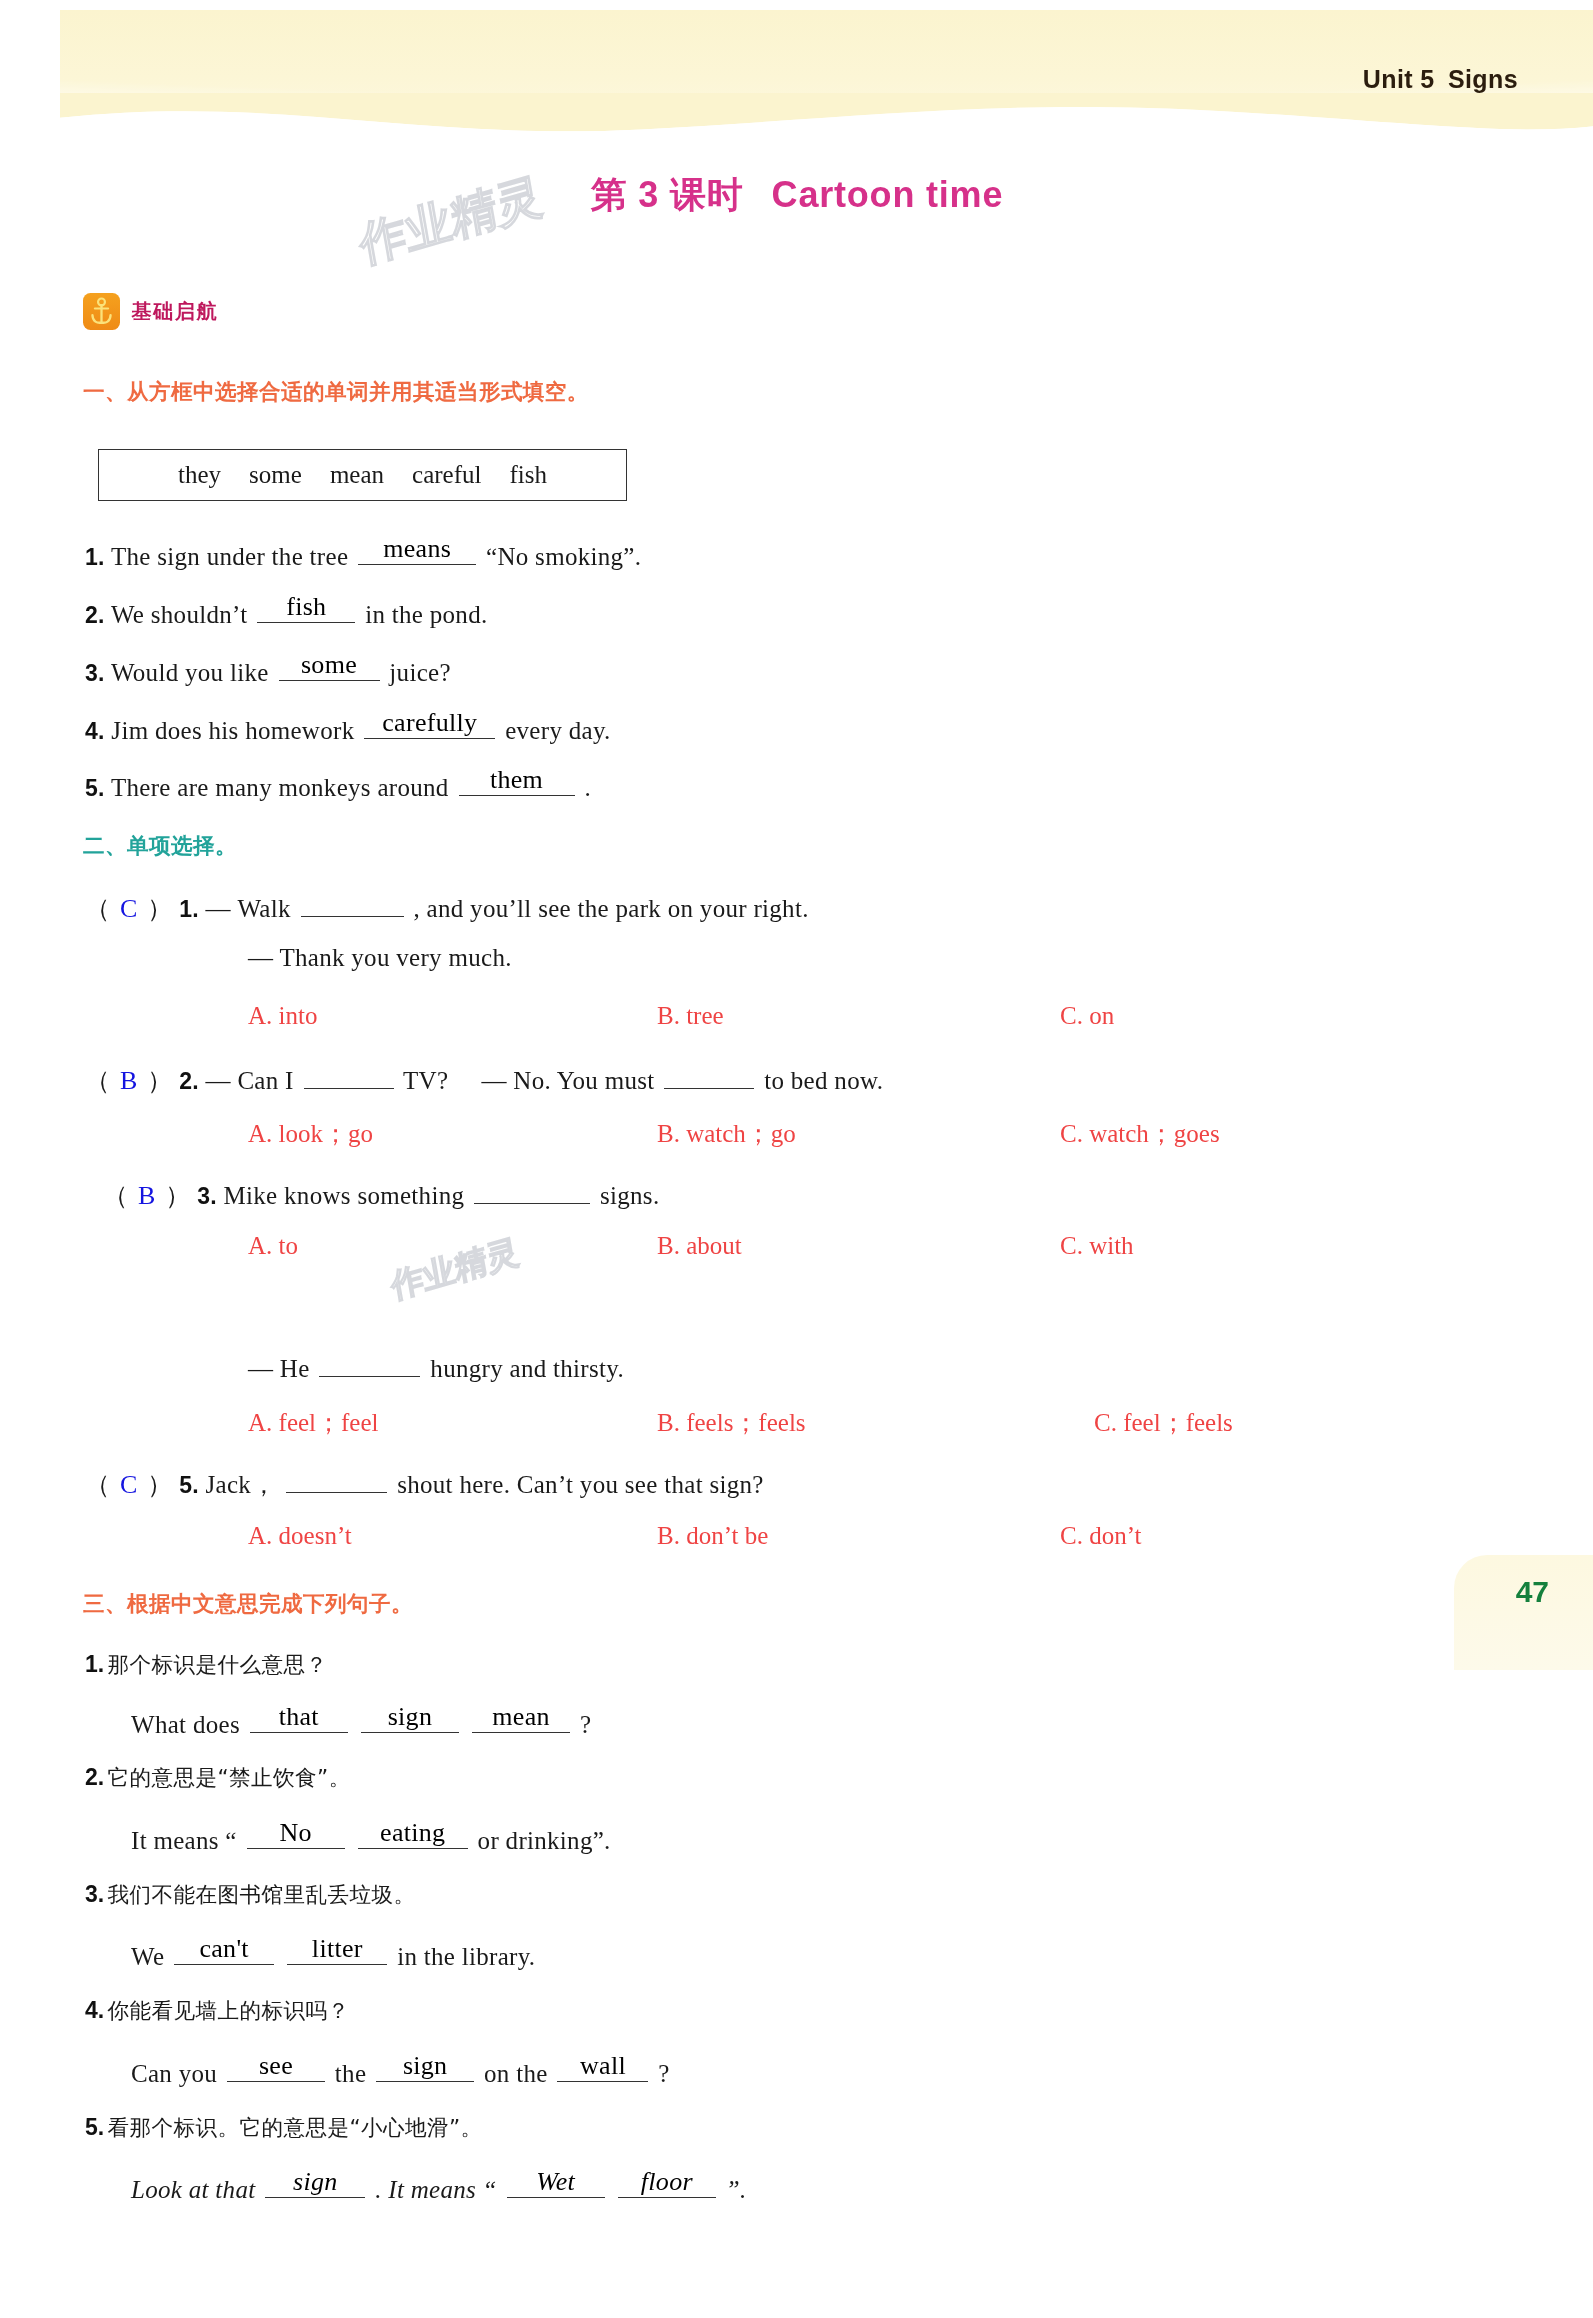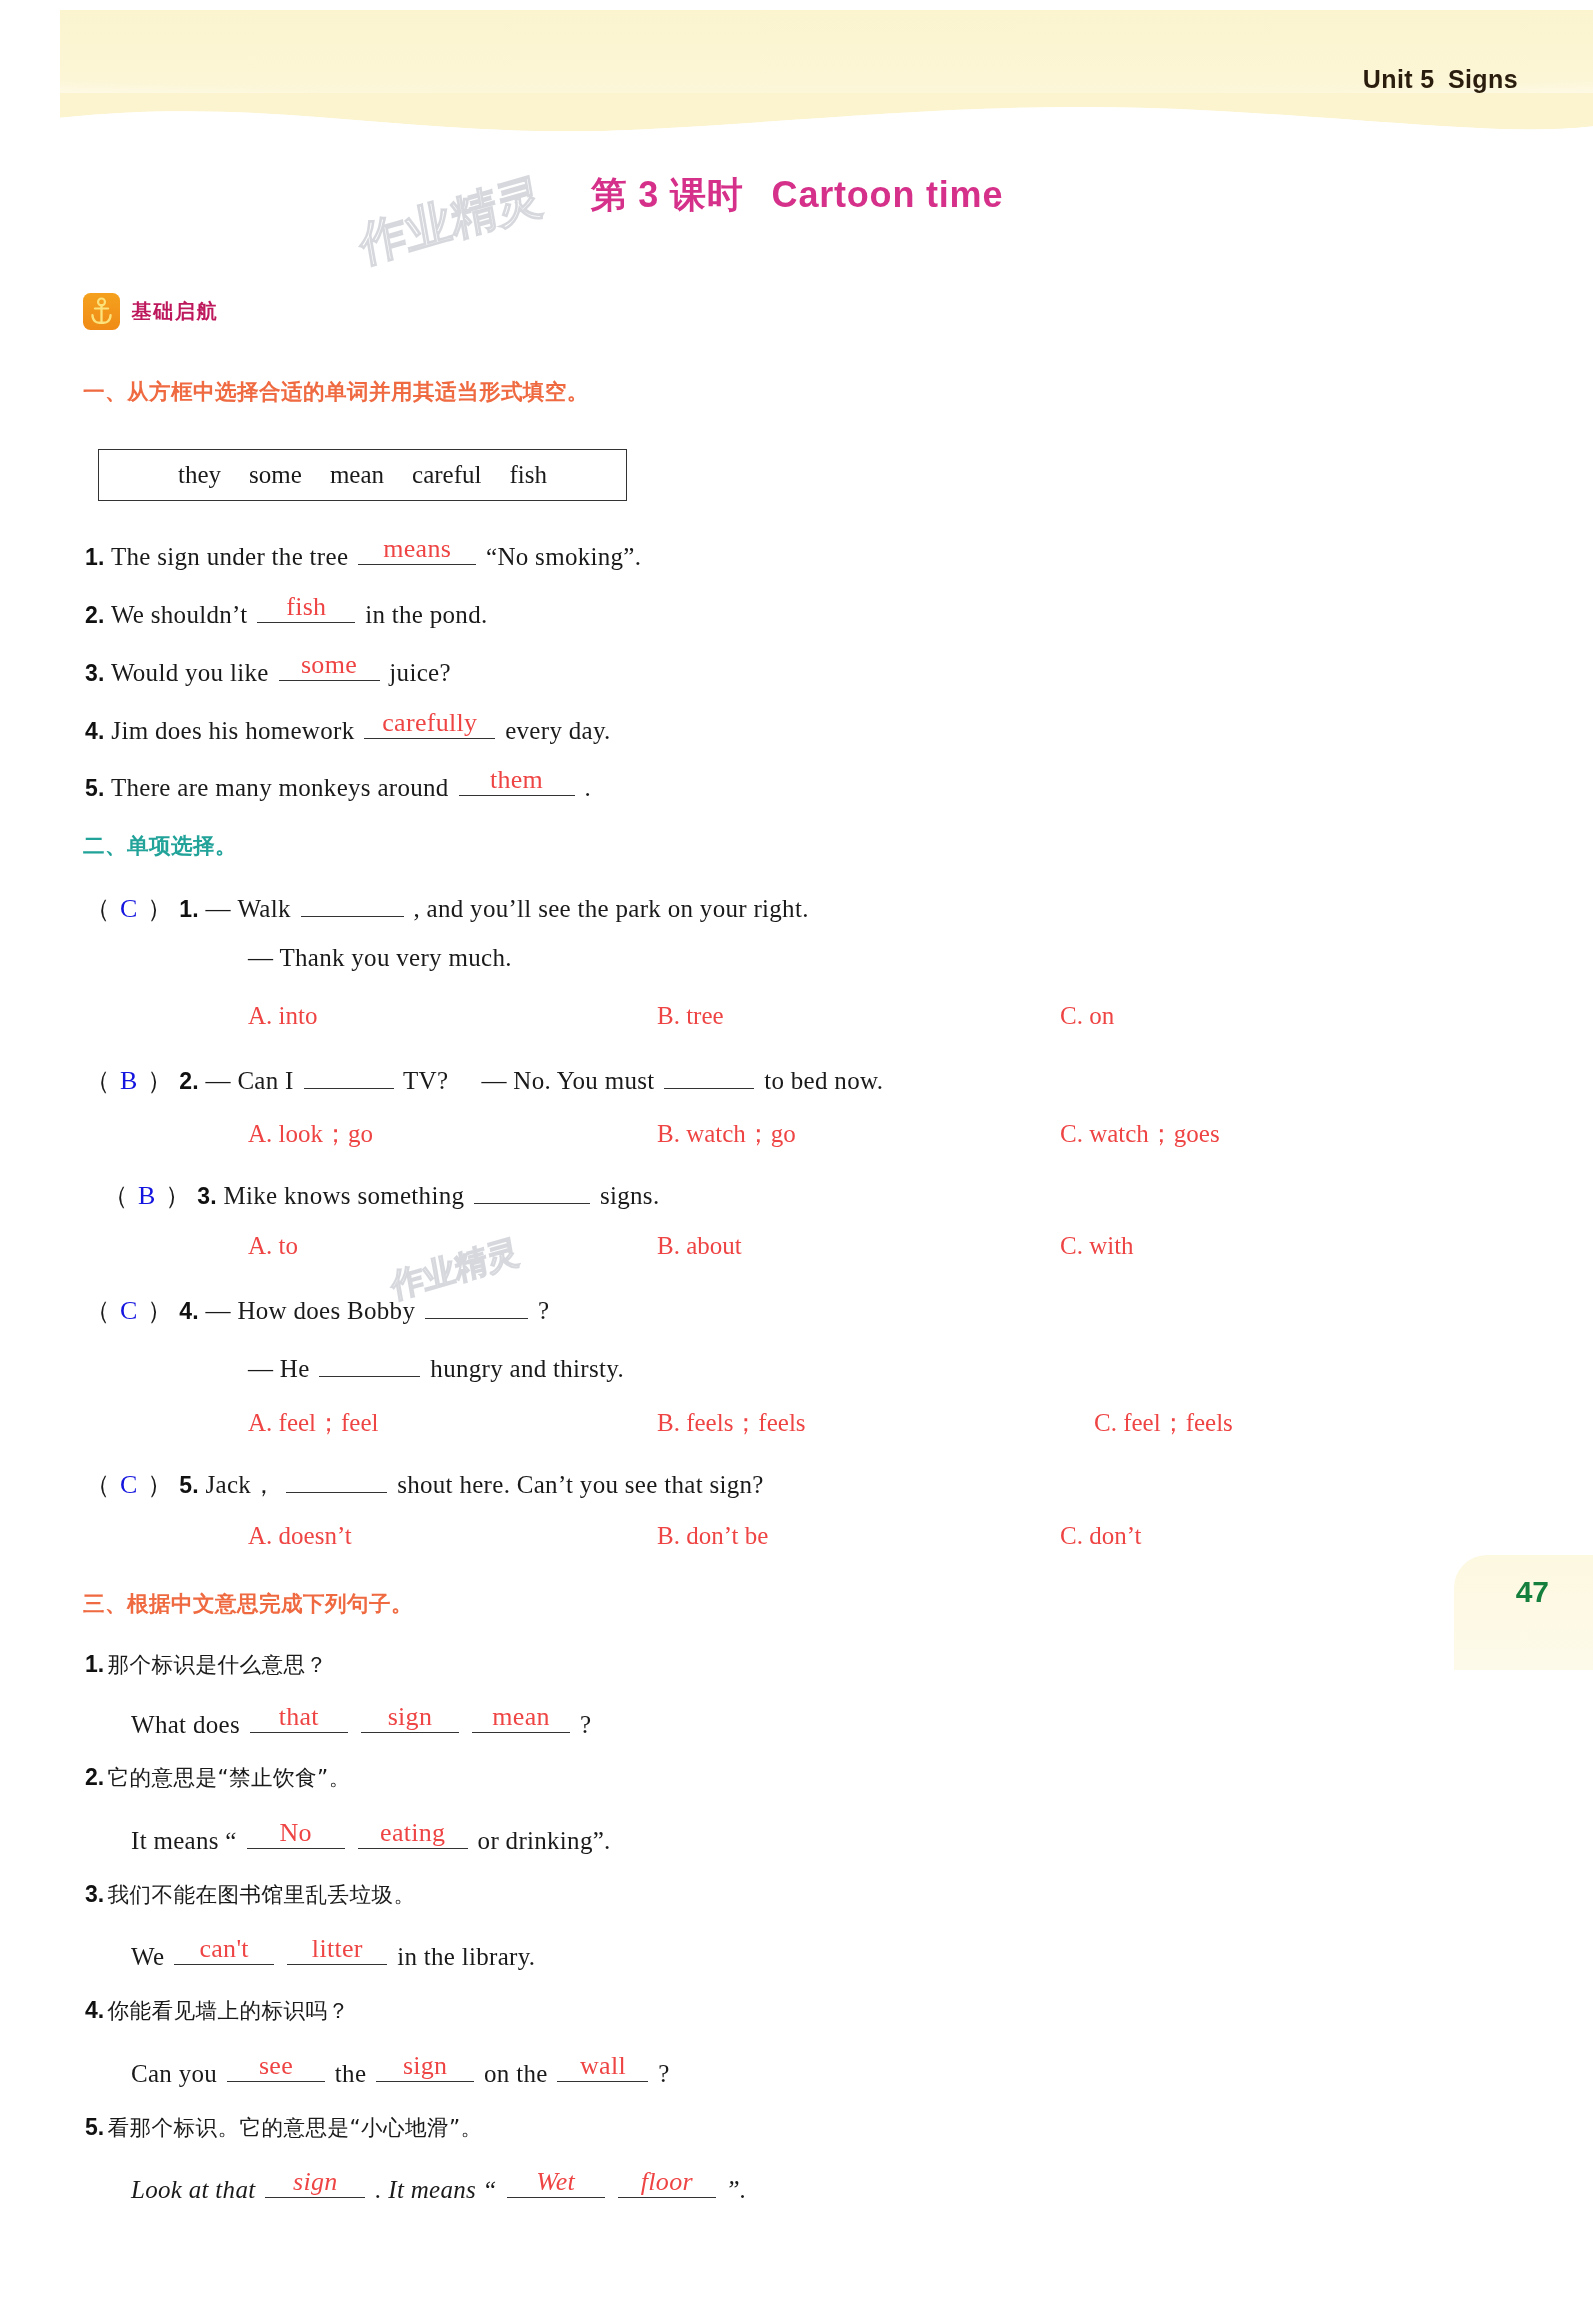--- a/index.html
+++ b/index.html
@@ -158,21 +158,21 @@
     text-align: center;
     vertical-align: baseline;
     height: 28px;
     margin: 0 3.3px;
   }
   .blank .ans {
     position: absolute;
     left: 50%;
     transform: translateX(-50%);
     bottom: 1.7px;
-    color: #ef4444;
+    color: #000000;
     font-family: "Liberation Serif", serif;
     font-size: 26px;
     white-space: nowrap;
     line-height: 1;
   }
   .blank.empty { }
 
   
   .mc-row { position: absolute; white-space: nowrap; }
   .paren {
@@ -334,27 +334,20 @@
     <span>Mike knows something</span>
     <span class="blank empty" style="width:116px;"></span>
     <span>signs.</span>
   </div>
   <div class="opt-row" style="left:0; top:1232px; width:1594px;">
     <span class="opt" style="left:248px;">A. to</span>
     <span class="opt" style="left:657px;">B. about</span>
     <span class="opt" style="left:1060px;">C. with</span>
   </div>
 
-  <div class="mc-row en" style="left:85px; top:1290px;">
-    <span class="paren">（</span><span class="mc-ans">C</span><span class="paren">）</span>
-    <span class="en-num">4.</span>
-    <span>— How does Bobby</span>
-    <span class="blank empty" style="width:103px;"></span>
-    <span>?</span>
-  </div>
   <div class="abs en" style="left:248px; top:1348px;">
     <span>— He</span>
     <span class="blank empty" style="width:101px;"></span>
     <span>hungry and thirsty.</span>
   </div>
   <div class="opt-row" style="left:0; top:1406px; width:1594px;">
     <span class="opt" style="left:248px;">A. feel；feel</span>
     <span class="opt" style="left:657px;">B. feels；feels</span>
     <span class="opt" style="left:1060px;margin-left:34px;">C. feel；feels</span>
   </div>

